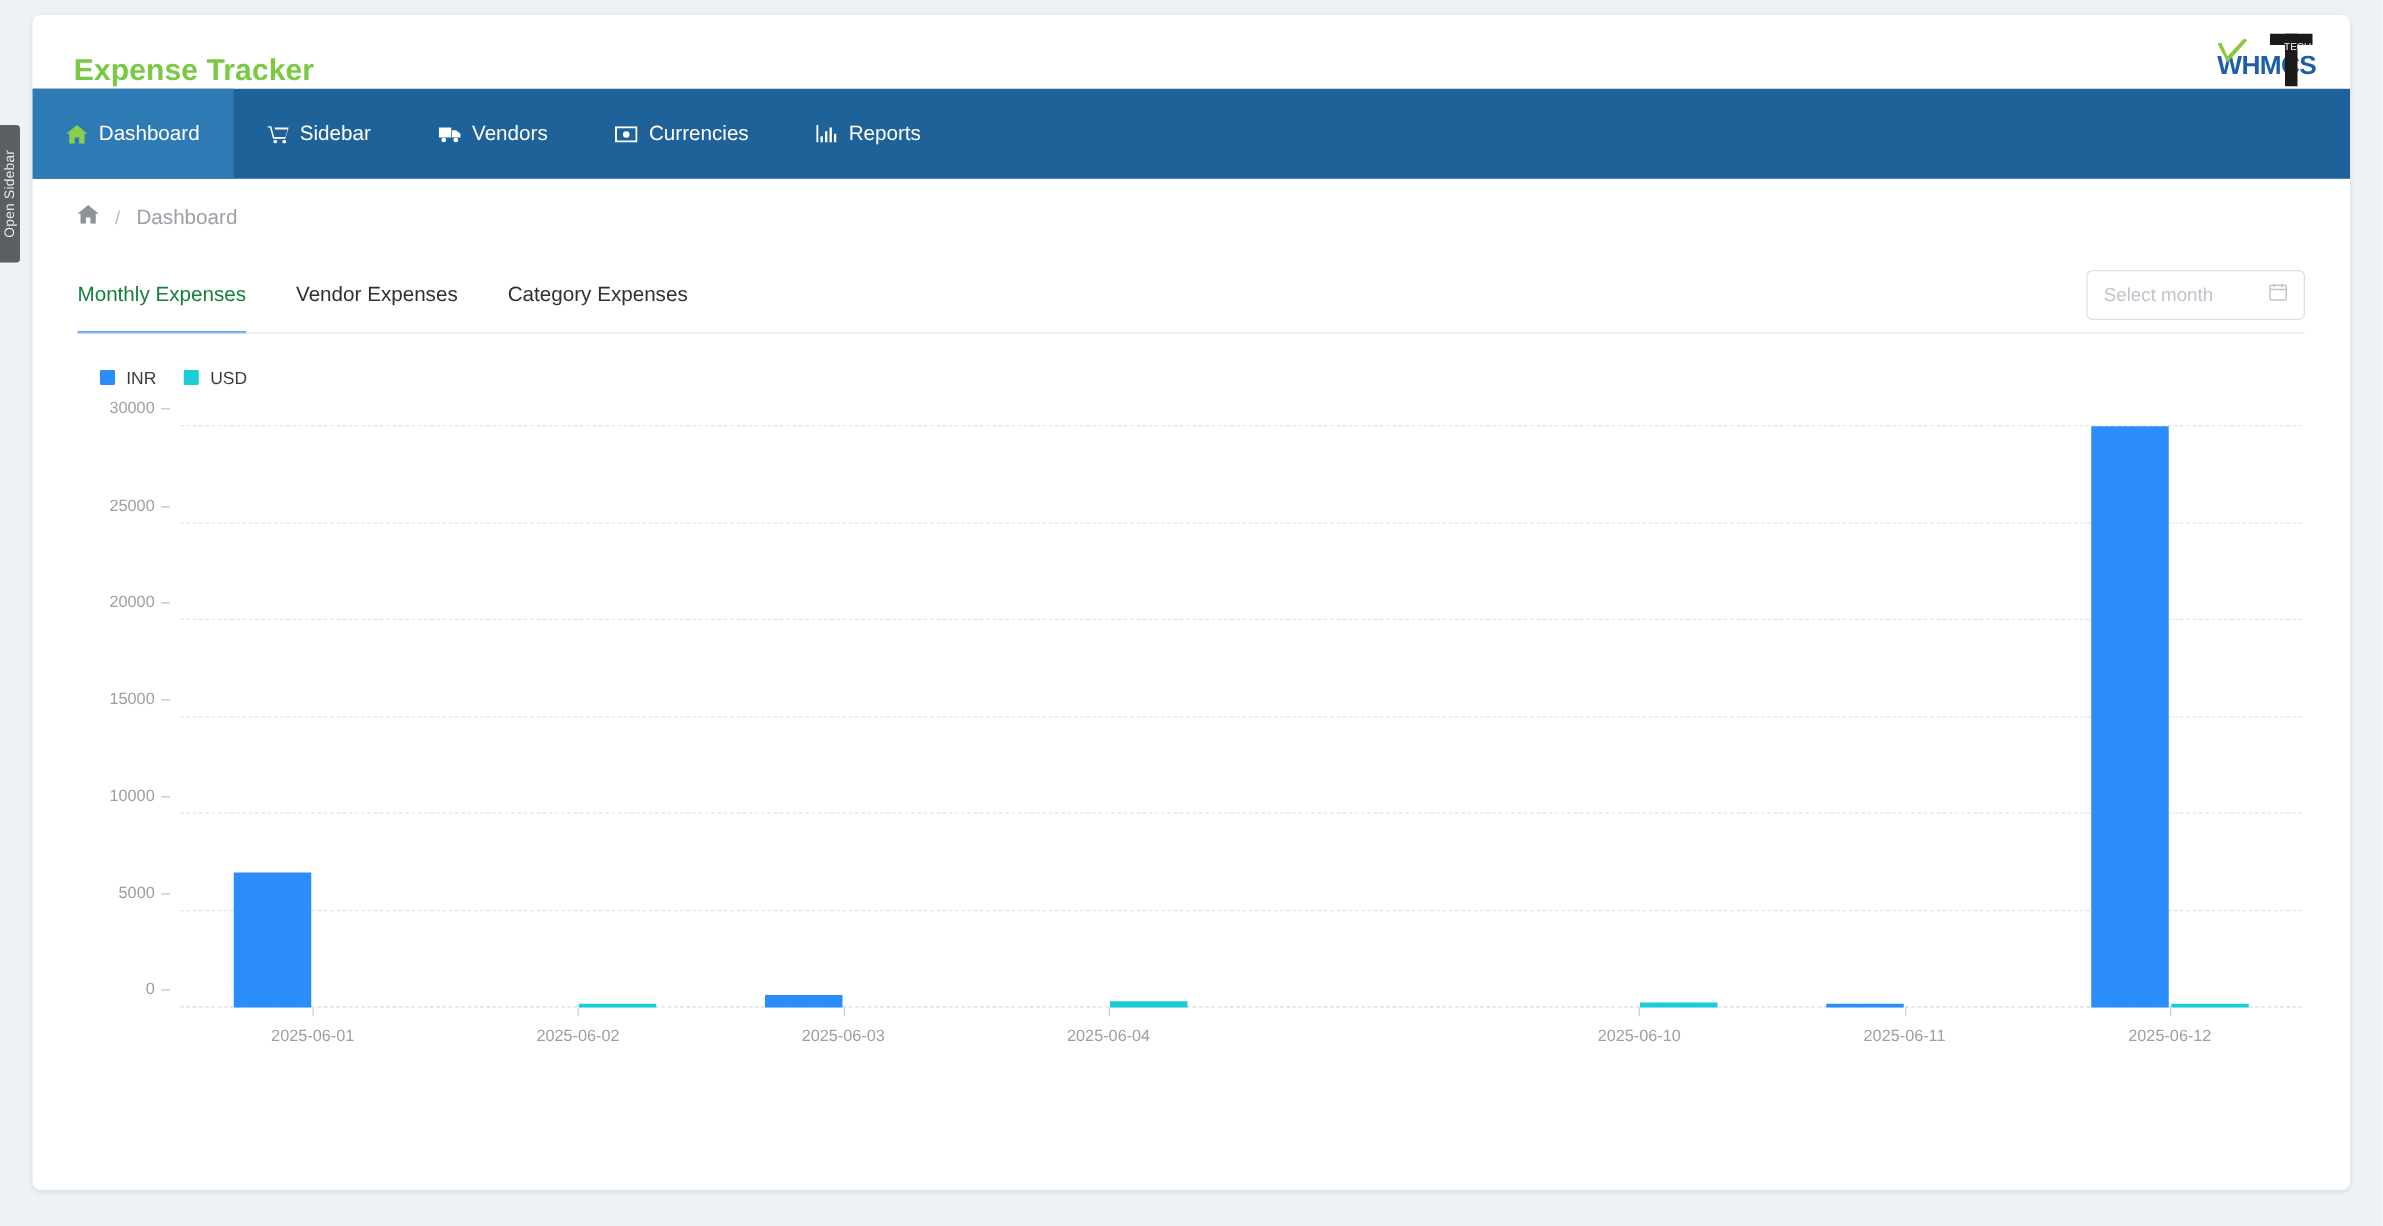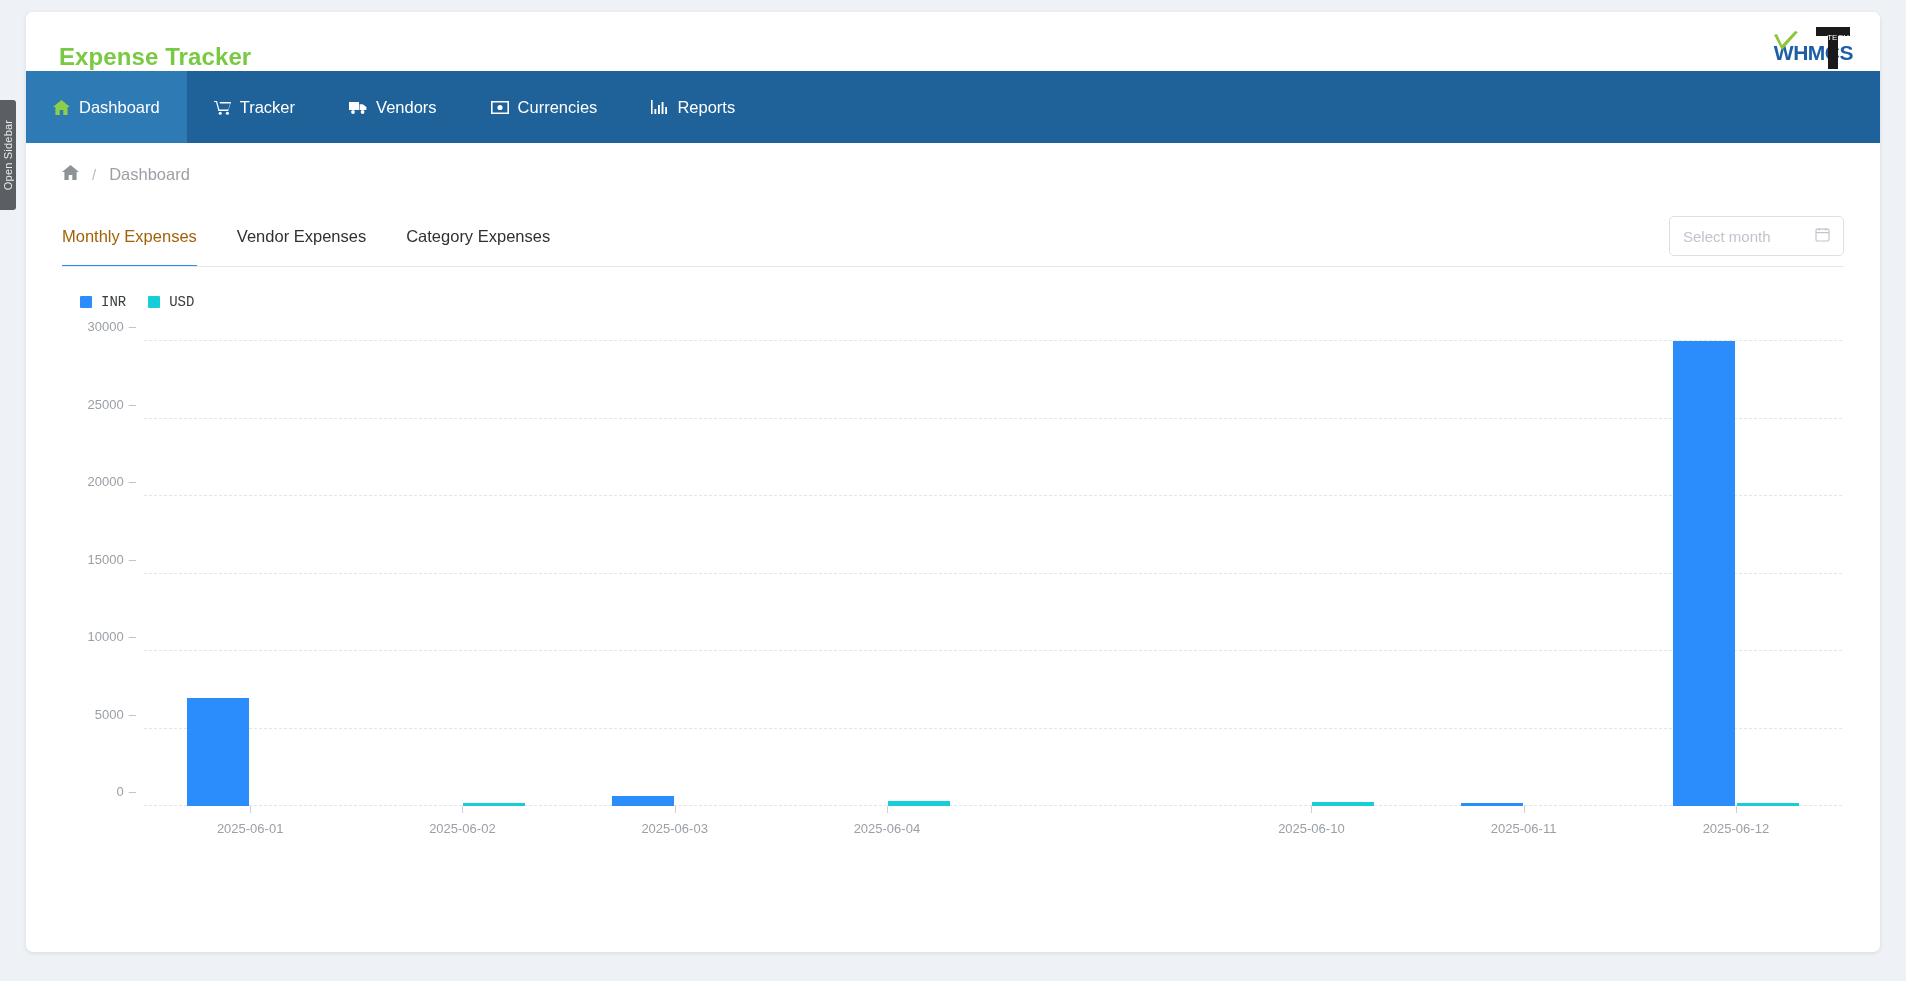--- a/index.html
+++ b/index.html
@@ -137,21 +137,21 @@
   .tab {
     font-size: 16.5px;
     color: #303133;
     padding: 0 20px;
     height: 100%;
     display: flex; align-items: center;
     cursor: pointer;
     position: relative;
   }
   .tab:first-child { padding-left: 0; }
-  .tab.active { color: #a16207; }
+  .tab.active { color: #15803d; }
   .tab.active::after {
     content: "";
     position: absolute; left: 0; right: 20px; bottom: 0;
     height: 2.5px; background: #2b8cfb;
   }
   .tabs-underline {
     position: absolute;
     left: 36px; right: 36px; bottom: 0;
     height: 1.5px; background: #e6e8eb;
   }
@@ -173,21 +173,20 @@
   
   .chart-wrap {
     position: relative;
     margin: 24px 30px 0 30px;
     height: 610px;
   }
   .legend {
     display: flex; align-items: center; gap: 22px;
     padding-left: 24px;
     height: 22px;
-    font-family: Liberation Mono, monospace;
   }
   .legend-item { display: flex; align-items: center; gap: 9px; }
   .legend-swatch { width: 12px; height: 12px; border-radius: 1px; }
   .legend-label { font-size: 14px; color: #373d41; }
 
   .plot {
     position: relative;
     margin-top: 13px;
     height: 520px;
   }
@@ -271,21 +270,21 @@
       <span>Dashboard</span>
     </div>
     <div class="nav-item">
       <span class="nicon">
         <svg width="17" height="15" viewBox="0 0 17 15">
             <path d="M0 1 h3 l2.3 8.5 h9 l1.8-6 H6 l-.4-1.6H17L14.2 11H4.4L2 1.9H0Z"></path>
             <circle cx="6.2" cy="13.2" r="1.5"></circle>
             <circle cx="13.4" cy="13.2" r="1.5"></circle>
           </svg>
       </span>
-      <span>Tracker</span>
+      <span>Sidebar</span>
     </div>
     <div class="nav-item">
       <span class="nicon">
         <svg width="18" height="13" viewBox="0 0 18 13">
             <path d="M0 1h10v8H0Z"></path>
             <path d="M10.6 3.2h3.2L17.4 6v3h-6.8Z"></path>
             <circle cx="4" cy="11" r="1.9"></circle>
             <circle cx="13.6" cy="11" r="1.9"></circle>
           </svg>
       </span>

